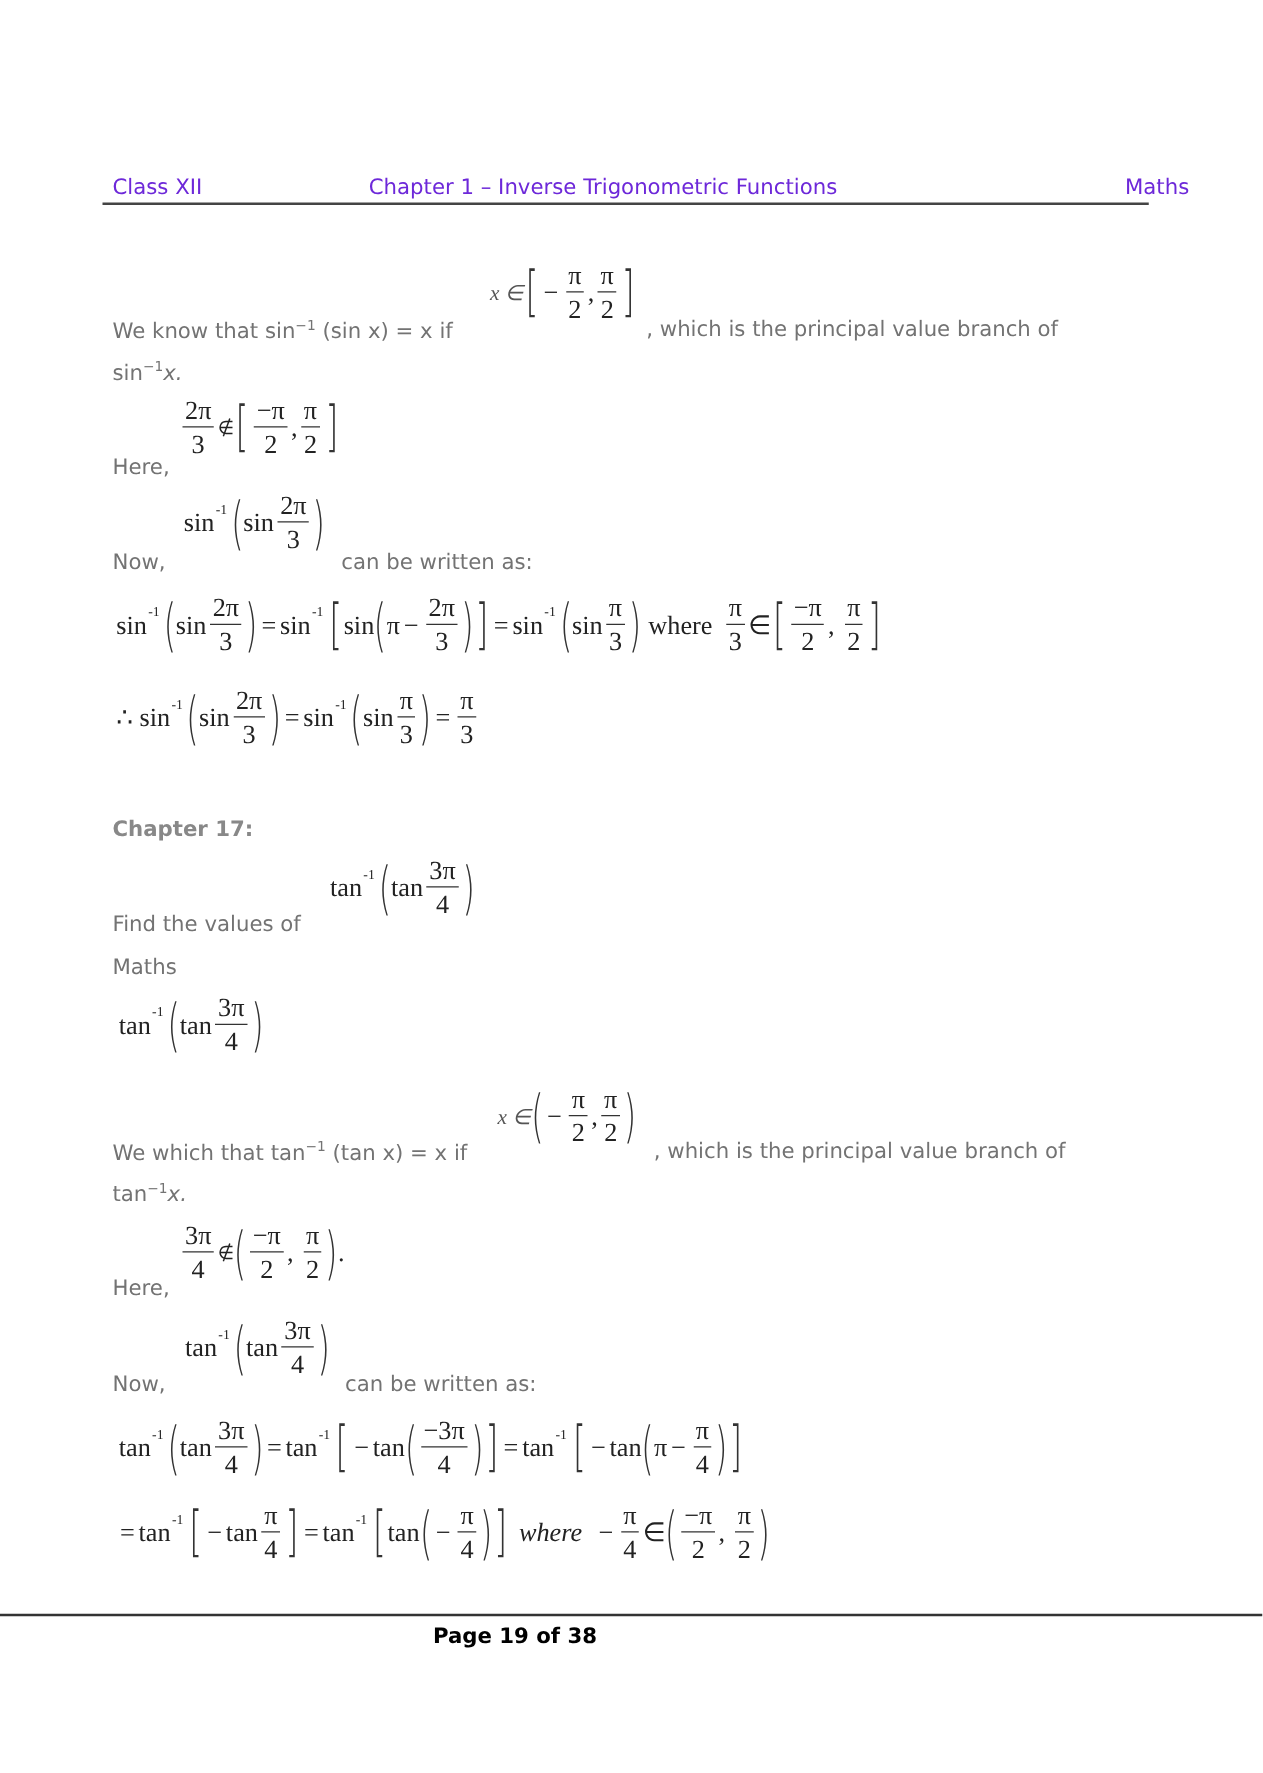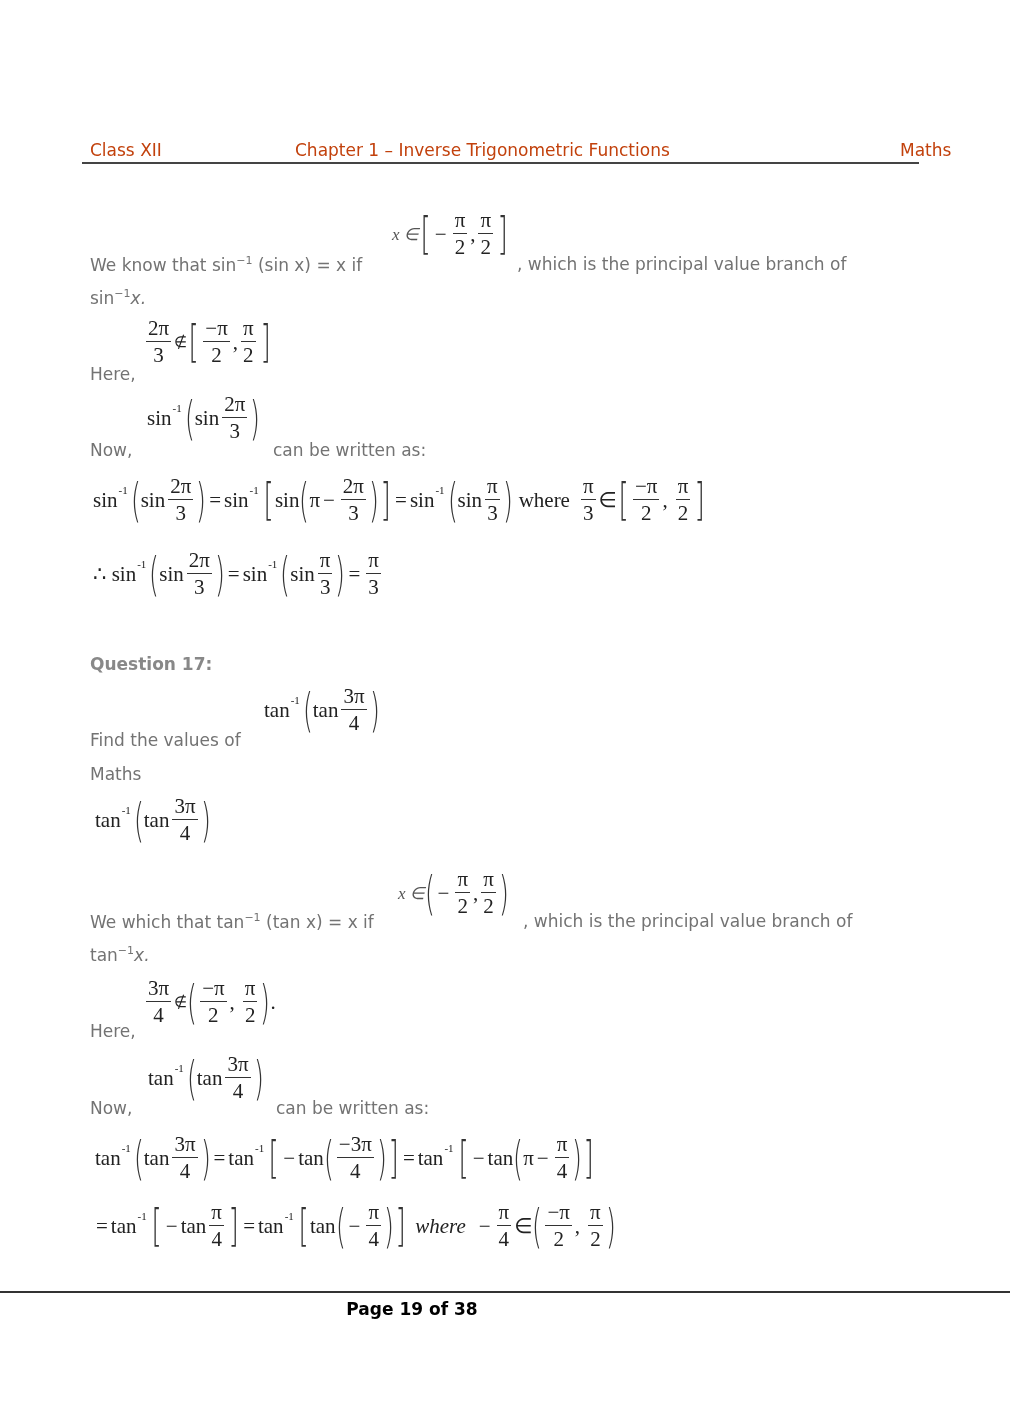--- a/index.html
+++ b/index.html
@@ -1,19 +1,19 @@
 <!DOCTYPE html>
 <html><head>
 <meta charset="utf-8">
 <style>
   html, body { margin: 0; padding: 0; background: #ffffff; }
   body { width: 1010px; height: 1418px; position: relative; overflow: hidden; color: #000; }
 
   
-  .hdr { position: absolute; top: 140px; font-family: "DejaVu Sans", sans-serif; font-size: 17px; color: #c2410c; }
+  .hdr { position: absolute; top: 140px; font-family: "DejaVu Sans", sans-serif; font-size: 17px; color: #6d28d9; }
   .hdr-rule { position: absolute; left: 82px; top: 162px; width: 837px; height: 2px; background: #444; }
 
   
   .ftr-rule { position: absolute; left: 0; top: 1291px; width: 1010px; height: 2px; background: #333; }
   .ftr { position: absolute; top: 1299px; left: 0; width: 824px; text-align: center; font-family: "DejaVu Sans", sans-serif; font-weight: bold; font-size: 17px; }
 
   
   .m { position: absolute; font-family: "Liberation Serif", serif; font-size: 21px; color: #222; display: flex; align-items: center; white-space: nowrap; }
   .m .sup { font-size: 11px; position: relative; top: -10px; margin-left: 1px; margin-right: 3px; }
   .frac { display: inline-flex; flex-direction: column; align-items: center; margin: 0 3px; line-height: 1; }
@@ -158,21 +158,21 @@
       <span class="den">3</span>
     </span>
   <span class="big">)</span>
   <span class="op">=</span>
   <span class="frac">
       <span class="num">π</span>
       <span class="den">3</span>
     </span>
 </div>
 
-<div class="q-title">Question 17:</div>
+<div class="q-title">Chapter 17:</div>
 <div class="txt" style="left:90px; top:730px">Find the values of</div>
 <div class="m" style="left:264px; top:686px">
   <span>tan</span>
     <span class="sup">-1</span>
   <span class="big">(</span>
   <span>tan</span>
   <span class="frac">
       <span class="num">3π</span>
       <span class="den">4</span>
     </span>

